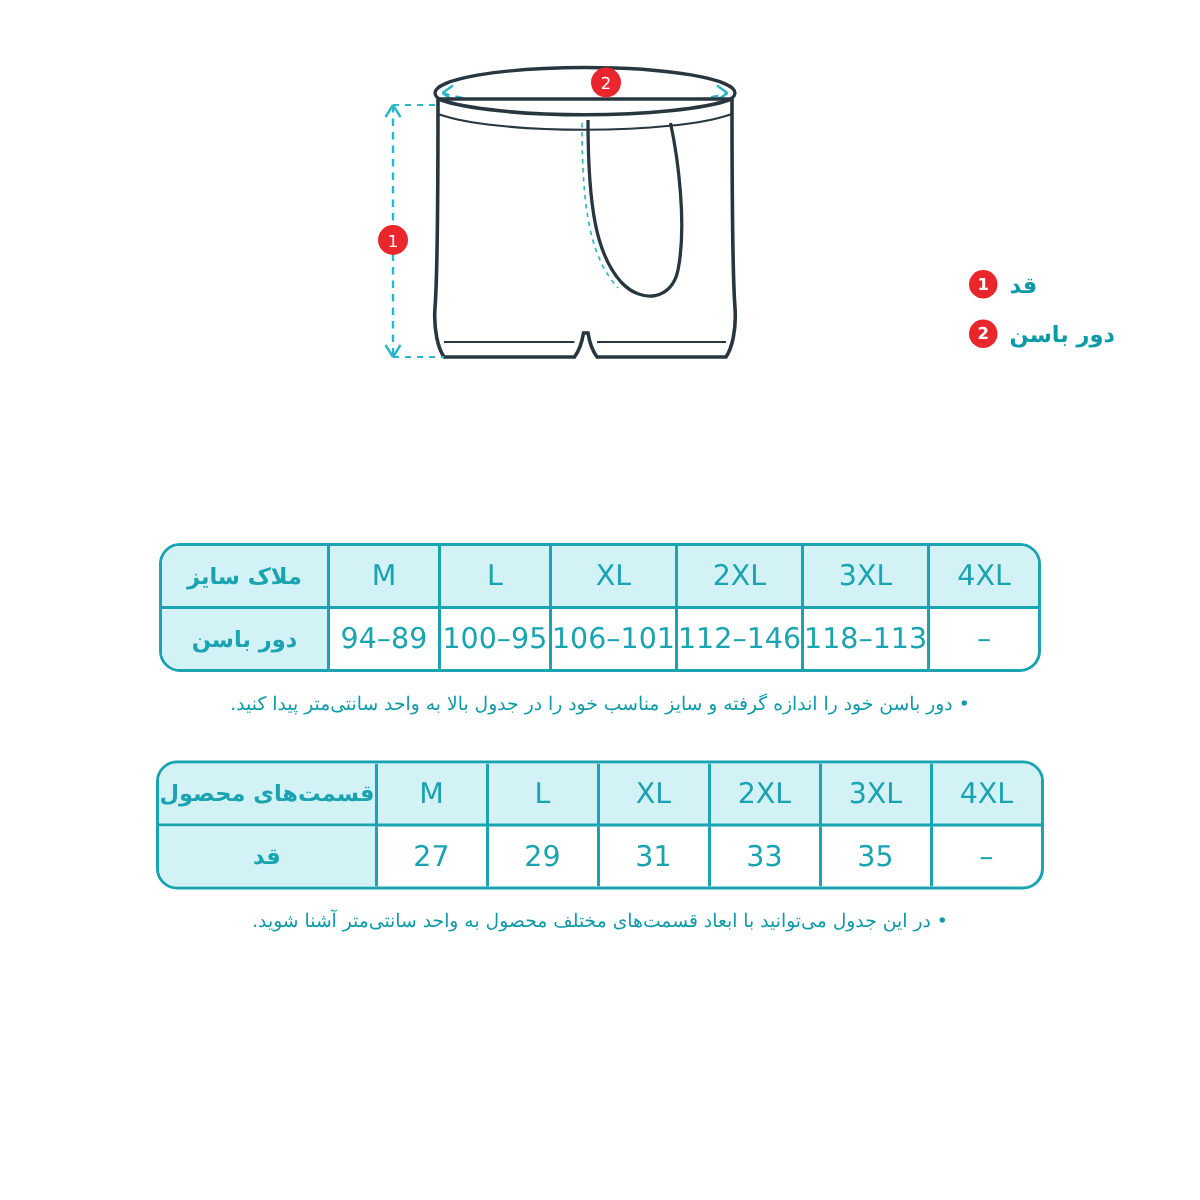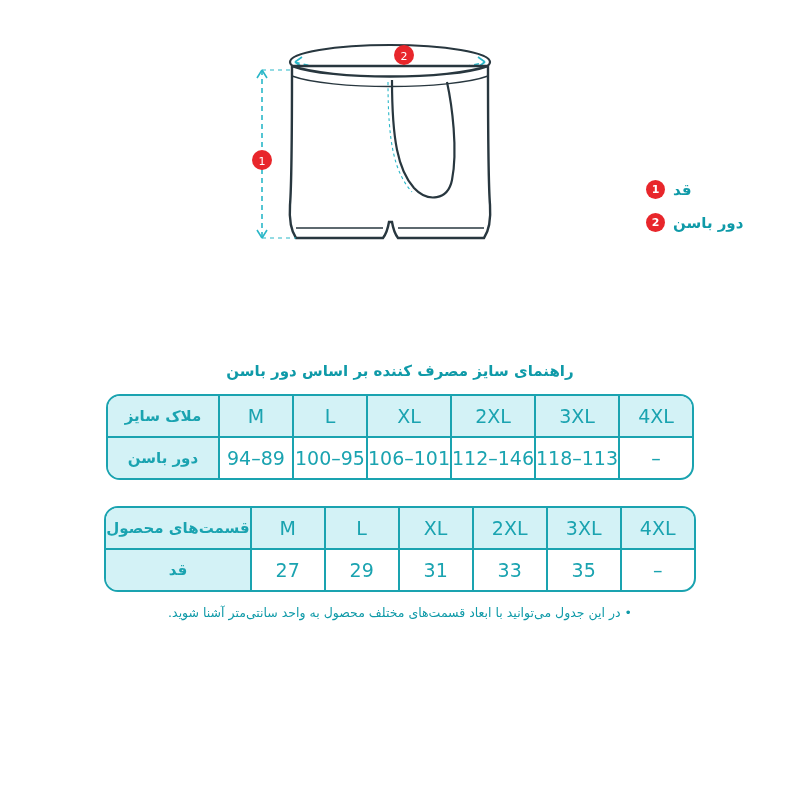--- a/index.html
+++ b/index.html
@@ -184,21 +184,20 @@
       <span class="legend-label">قد</span>
     </div>
     <div class="legend-row">
       <span class="marker">2</span>
       <span class="legend-label">دور باسن</span>
     </div>
   </div>
 </div>
 
 <div class="section sec1">
-  <div class="section-title">راهنمای سایز مصرف کننده بر اساس دور باسن</div>
   <table class="size-table">
     <tbody>
         <tr>
       <td>4XL</td>
       <td>3XL</td>
       <td>2XL</td>
       <td>XL</td>
       <td>L</td>
       <td>M</td>
       <td class="head-label">ملاک سایز</td>
@@ -208,20 +207,21 @@
       <td>113–118</td>
       <td>146–112</td>
       <td>101–106</td>
       <td>95–100</td>
       <td>89–94</td>
       <td class="row-label">دور باسن</td>
     </tr>
   </tbody>
     </table>
   <div class="notes">
+    <div class="note-line">• دور باسن خود را اندازه گرفته و سایز مناسب خود را در جدول بالا به واحد سانتی‌متر پیدا کنید.</div>
   </div>
 </div>
 
 <div class="section sec2">
   <table class="size-table">
     <tbody>
         <tr>
       <td>4XL</td>
       <td>3XL</td>
       <td>2XL</td>

